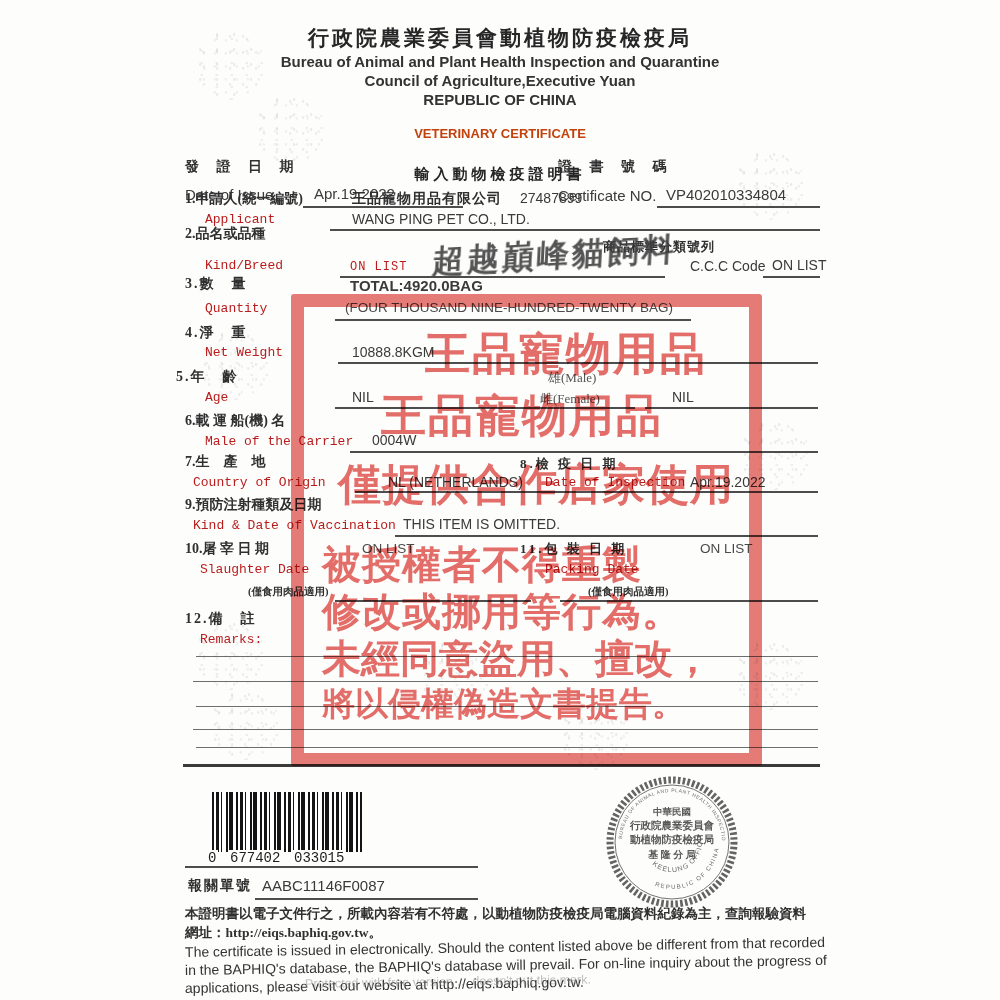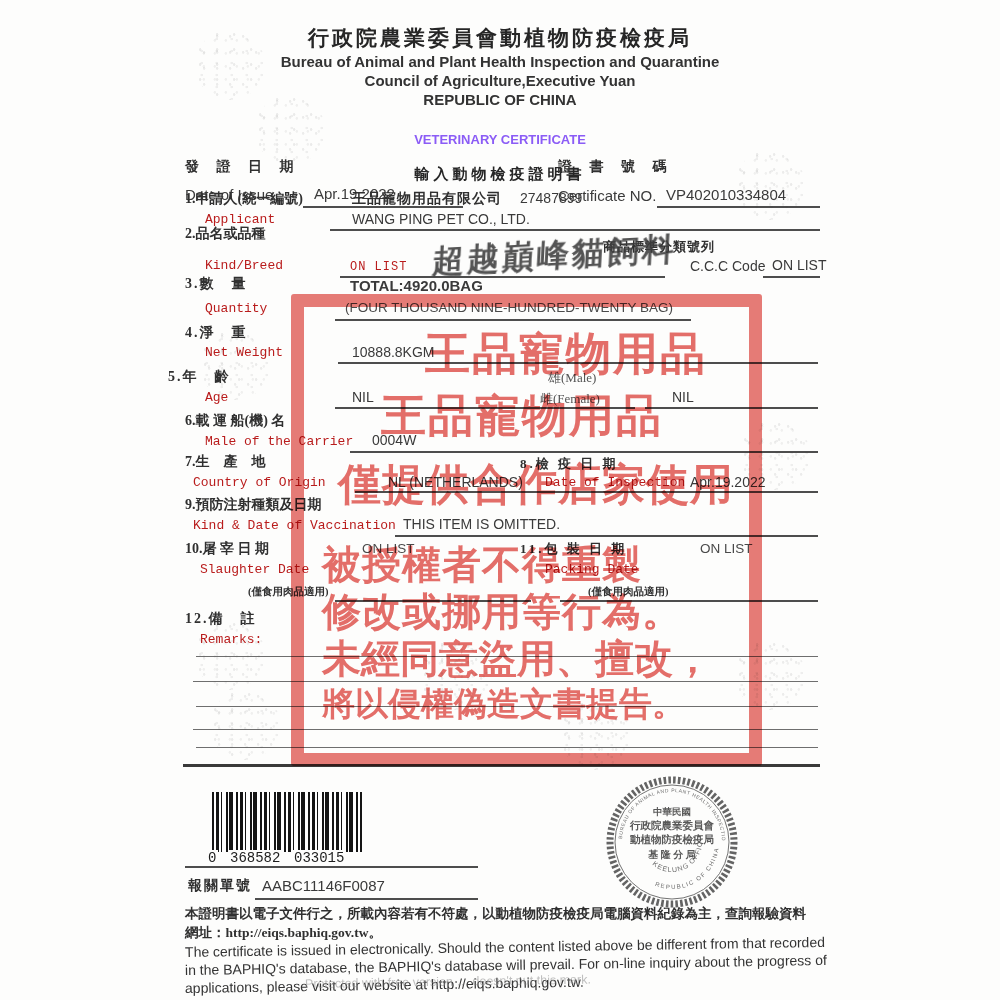--- a/index.html
+++ b/index.html
@@ -47,21 +47,21 @@
   <div class="speck" style="left:735px;top:640px;"></div>
   <div class="speck" style="left:210px;top:690px;"></div>
   <div class="speck" style="left:420px;top:640px;"></div>
   <div class="speck" style="left:560px;top:700px;"></div>
 
   <div class="abs cen zh" style="top:24px;font-size:21px;letter-spacing:3px;">行政院農業委員會動植物防疫檢疫局</div>
   <div class="abs cen val" style="top:53px;font-size:15px;font-weight:600;color:#333;">Bureau of Animal and Plant Health Inspection and Quarantine</div>
   <div class="abs cen val" style="top:72px;font-size:15px;font-weight:600;color:#333;">Council of Agriculture,Executive Yuan</div>
   <div class="abs cen val" style="top:91px;font-size:15px;font-weight:600;color:#333;">REPUBLIC OF CHINA</div>
   <div class="abs cen zh" style="top:117px;font-size:15px;letter-spacing:4px;margin-top:48px;">輸入動物檢疫證明書</div>
-  <div class="abs cen val" style="top:132px;font-size:13px;font-weight:700;color:#8b5cf6;">VETERINARY CERTIFICATE</div>
+  <div class="abs cen val" style="top:126px;font-size:13px;font-weight:700;color:#c2410c;">VETERINARY CERTIFICATE</div>
 
   <div class="abs zhl" style="left:185px;top:158px;font-size:14px;letter-spacing:7px;">發 證 日 期</div>
   <div class="abs val" style="left:185px;top:186px;font-size:15px;">Date of Issue</div>
   <div class="abs val" style="left:314px;top:185px;font-size:15px;">Apr.19.2022</div>
   <div class="rule" style="left:303px;top:206px;width:160px;"></div>
   <div class="abs zhl" style="left:558px;top:158px;font-size:14px;letter-spacing:7px;">證 書 號 碼</div>
   <div class="abs val" style="left:558px;top:187px;font-size:15px;">Certificate NO.</div>
   <div class="abs val" style="left:666px;top:186px;font-size:15px;">VP402010334804</div>
   <div class="rule" style="left:657px;top:206px;width:163px;"></div>
 
@@ -86,21 +86,21 @@
   <div class="abs val" style="left:350px;top:277px;font-size:15px;font-weight:600;">TOTAL:4920.0BAG</div>
   <div class="abs mono" style="left:205px;top:301px;font-size:13px;">Quantity</div>
   <div class="abs val" style="left:345px;top:300px;font-size:13.5px;color:#4a4a4a;">(FOUR THOUSAND NINE-HUNDRED-TWENTY BAG)</div>
   <div class="rule" style="left:335px;top:319px;width:356px;"></div>
 
   <div class="abs zhl" style="left:185px;top:324px;font-size:14px;letter-spacing:2px;">4.淨　重</div>
   <div class="abs mono" style="left:205px;top:345px;font-size:13px;">Net Weight</div>
   <div class="abs val" style="left:352px;top:344px;font-size:14px;">10888.8KGM</div>
   <div class="rule" style="left:338px;top:362px;width:480px;"></div>
 
-  <div class="abs zhl" style="left:168px;top:368px;font-size:14px;letter-spacing:2px;">5.年　齡</div>
+  <div class="abs zhl" style="left:176px;top:368px;font-size:14px;letter-spacing:2px;">5.年　齡</div>
   <div class="abs zhl" style="left:548px;top:369px;font-size:13px;color:#555;font-weight:400;">雄(Male)</div>
   <div class="abs mono" style="left:205px;top:390px;font-size:13px;">Age</div>
   <div class="abs val" style="left:352px;top:389px;font-size:14px;">NIL</div>
   <div class="abs zhl" style="left:540px;top:390px;font-size:13px;color:#555;font-weight:400;">雌(Female)</div>
   <div class="abs val" style="left:672px;top:389px;font-size:14px;">NIL</div>
   <div class="rule" style="left:335px;top:407px;width:300px;"></div>
   <div class="rule" style="left:645px;top:407px;width:173px;"></div>
 
   <div class="abs zhl" style="left:185px;top:412px;font-size:14px;">6.載 運 船(機) 名</div>
   <div class="abs mono" style="left:205px;top:434px;font-size:13px;">Male of the Carrier</div>
@@ -144,21 +144,21 @@
   <div class="wm" style="left:425px;top:324px;font-size:45px;">王品寵物用品</div>
   <div class="wm" style="left:381px;top:386px;font-size:45px;">王品寵物用品</div>
   <div class="wm" style="left:338px;top:456px;font-size:43px;letter-spacing:1px;">僅提供合作店家使用</div>
   <div class="wm" style="left:322px;top:538px;font-size:39px;letter-spacing:1px;">被授權者不得重製</div>
   <div class="wm" style="left:322px;top:585px;font-size:39px;letter-spacing:1px;">修改或挪用等行為。</div>
   <div class="wm" style="left:322px;top:632px;font-size:39px;letter-spacing:0px;">未經同意盜用、擅改，</div>
   <div class="wm" style="left:322px;top:682px;font-size:33px;letter-spacing:0px;">將以侵權偽造文書提告。</div>
 
   <div class="barcode"></div>
   <div class="bcnum" style="left:206px;">0</div>
-  <div class="bcnum" style="left:228px;">368582</div>
+  <div class="bcnum" style="left:228px;">677402</div>
   <div class="bcnum" style="left:292px;">033015</div>
 
   <svg style="position:absolute;left:602px;top:772px;opacity:.85;" width="140" height="140" viewBox="0 0 140 140">
     <circle cx="70" cy="70" r="62" fill="none" stroke="#4a4a4a" stroke-width="7" stroke-dasharray="2.6 2.2"></circle>
     <circle cx="70" cy="70" r="57" fill="none" stroke="#5a5a5a" stroke-width="1"></circle>
     <defs>
       <path id="rimTop" d="M 70,70 m -50,0 a 50,50 0 1,1 100,0"></path>
       <path id="rimBottom" d="M 70,70 m -47,0 a 47,47 0 1,0 94,0"></path>
       <path id="officeArc" d="M 70,70 m -30,0 a 30,30 0 1,0 60,0"></path>
     </defs>

